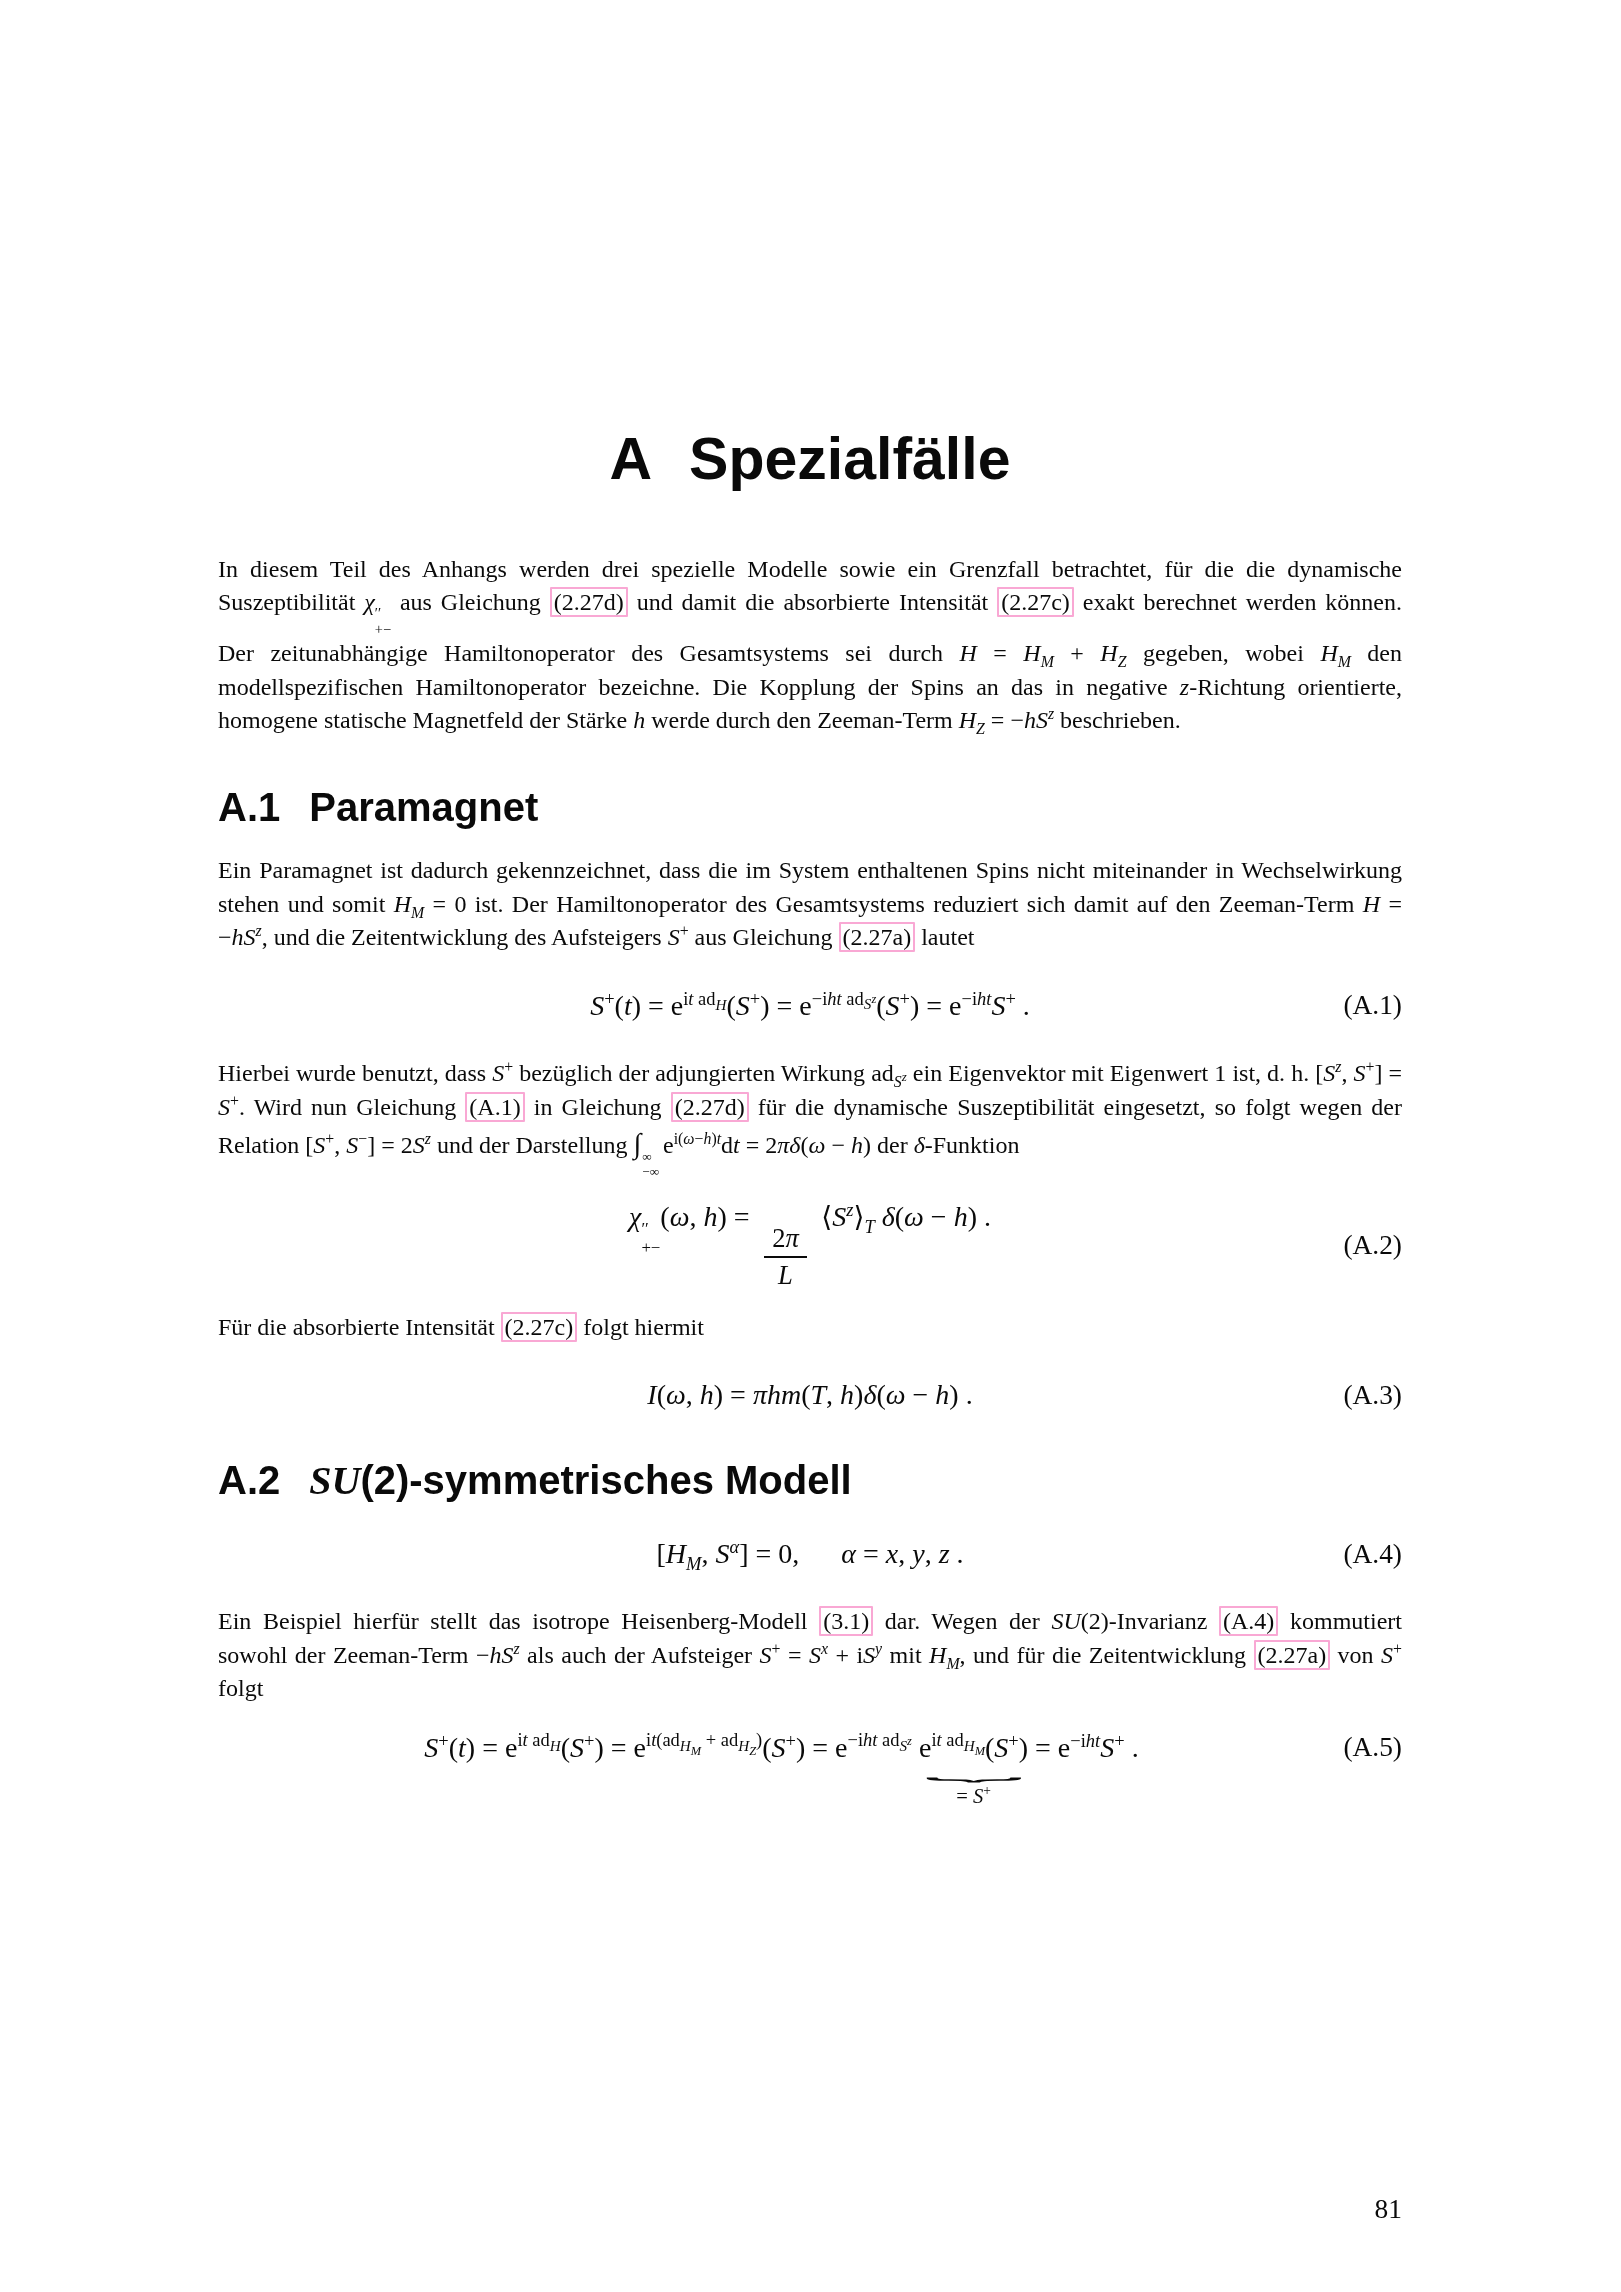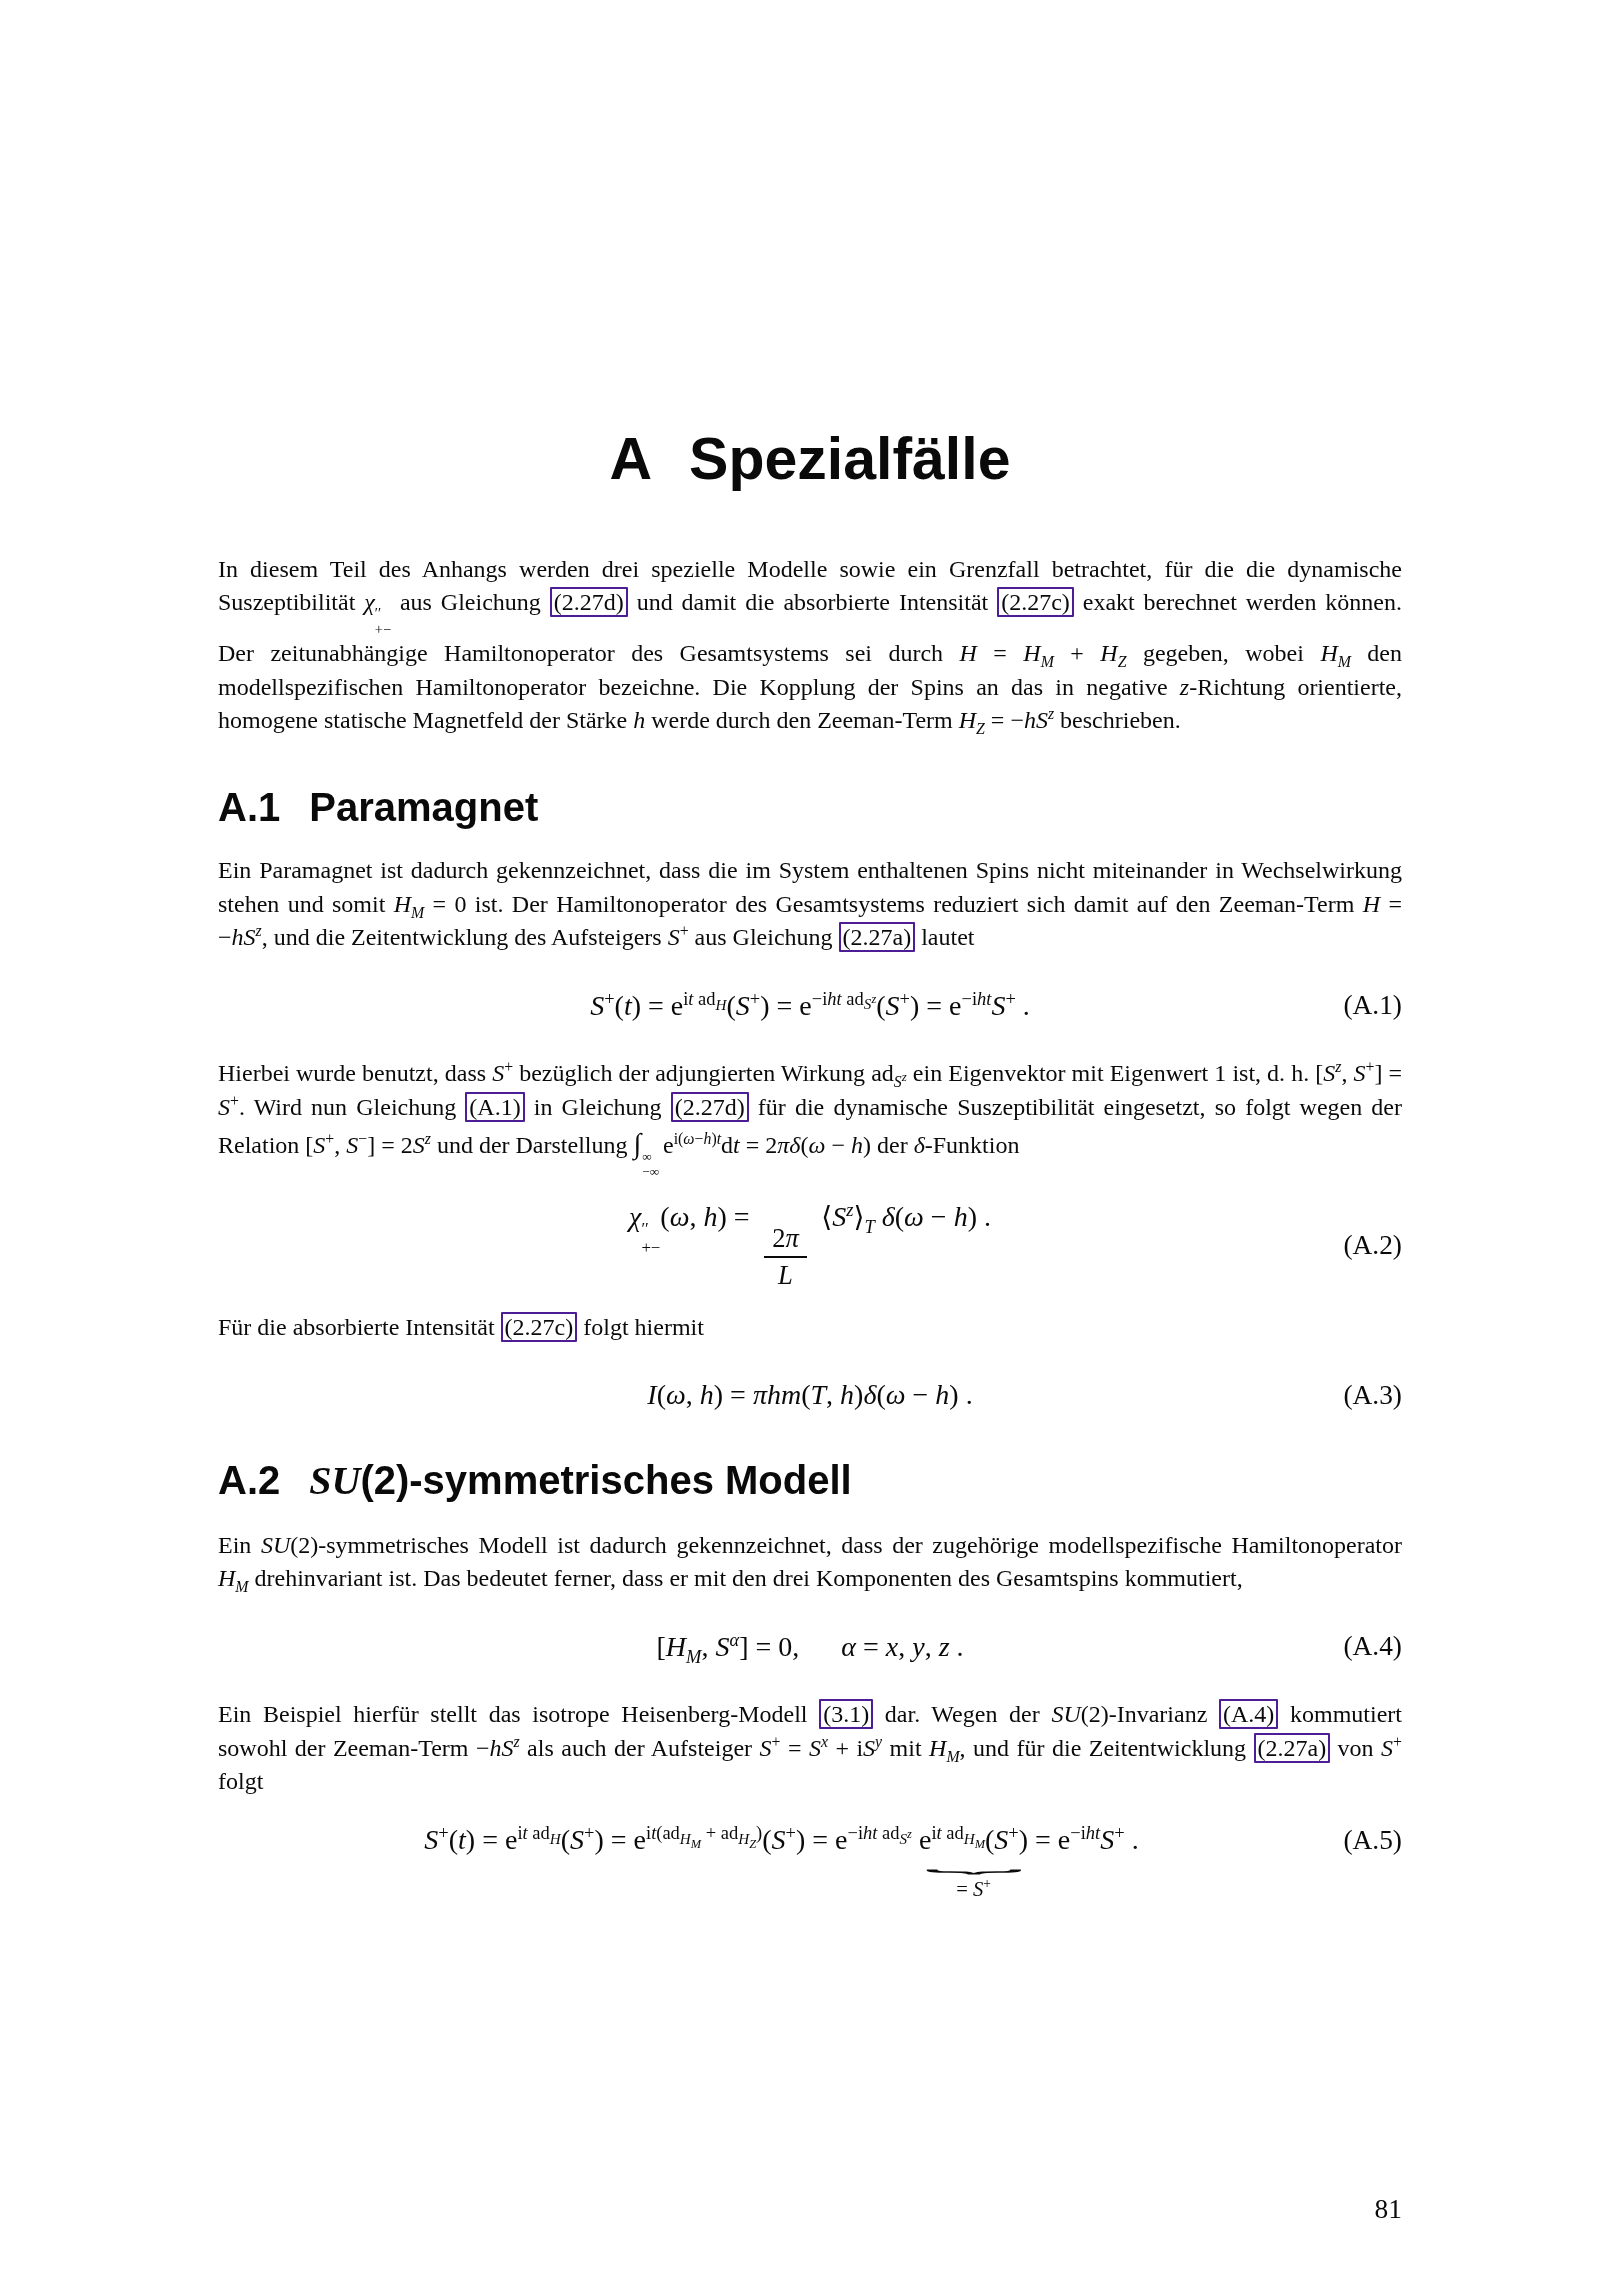--- a/index.html
+++ b/index.html
@@ -34,21 +34,21 @@
     text-align: justify;
     hyphens: none;
   }
 
   sup { font-size: 66%; line-height: 0; }
   sub { font-size: 66%; line-height: 0; }
   sup sup, sup sub, sub sup, sub sub { font-size: 82%; }
 
   .ref {
     color: #0a0a0a; text-decoration: none; cursor: pointer;
-    border: 2px solid #4c1d95; border-radius: 1px;
+    border: 2px solid #f9a8d4; border-radius: 1px;
     padding: 0 2px; white-space: nowrap;
   }
 
   .ss {
     display: inline-flex; flex-direction: column; align-items: flex-start;
     font-size: 60%; line-height: 1.12; vertical-align: -0.50em;
   }
   .intlim { font-size: 55%; vertical-align: -0.62em; margin-right: 3.9px; margin-left: 1px; }
   .int { font-size: 118%; }
 
@@ -135,21 +135,20 @@
     <div class="equation">
       <span class="eq-spacer"></span>
       <span class="eq-body"><i>I</i>(<i>ω</i>, <i>h</i>) = <i>πhm</i>(<i>T</i>, <i>h</i>)<i>δ</i>(<i>ω</i> − <i>h</i>) .</span>
       <span class="eq-tag">(A.3)</span>
     </div>
 
     <h2 class="section">
       <span class="sec-num">A.2</span><span class="sec-title"><i>SU</i>(2)-symmetrisches Modell</span>
     </h2>
 
-    <p class="body">Ein <i>SU</i>(2)-symmetrisches Modell ist dadurch gekennzeichnet, dass der zugehörige modellspezifische Hamiltonoperator <i>H</i><sub><i>M</i></sub> drehinvariant ist. Das bedeutet ferner, dass er mit den drei Komponenten des Gesamtspins kommutiert,</p>
 
     <div class="equation">
       <span class="eq-spacer"></span>
       <span class="eq-body">[<i>H</i><sub><i>M</i></sub>, <i>S</i><sup><i>α</i></sup>] = 0,   <i>α</i> = <i>x</i>, <i>y</i>, <i>z</i> .</span>
       <span class="eq-tag">(A.4)</span>
     </div>
 
     <p class="body">Ein Beispiel hierfür stellt das isotrope Heisenberg-Modell <a class="ref">(3.1)</a> dar. Wegen der <i>SU</i>(2)-Invarianz <a class="ref">(A.4)</a> kommutiert sowohl der Zeeman-Term −<i>hS</i><sup><i>z</i></sup> als auch der Aufsteiger <i>S</i><sup>+</sup> = <i>S</i><sup><i>x</i></sup> + i<i>S</i><sup><i>y</i></sup> mit <i>H</i><sub><i>M</i></sub>, und für die Zeitentwicklung <a class="ref">(2.27a)</a> von <i>S</i><sup>+</sup> folgt</p>
 
     <div class="equation eq-a5">

